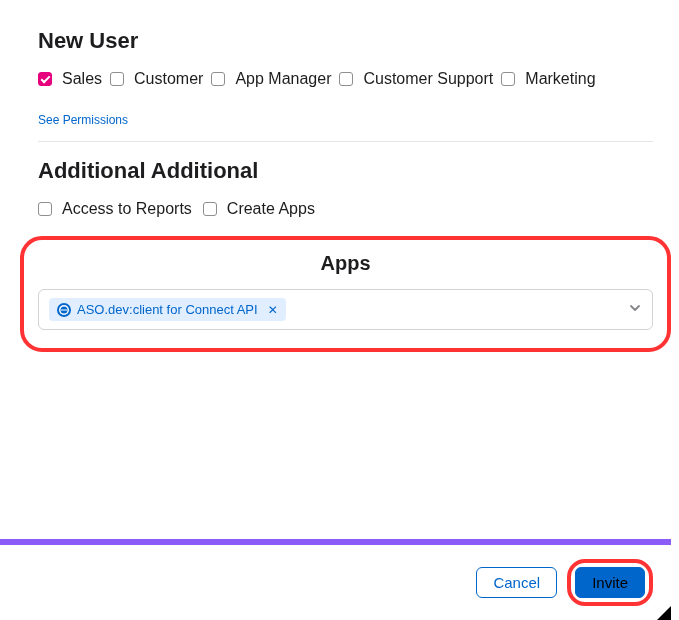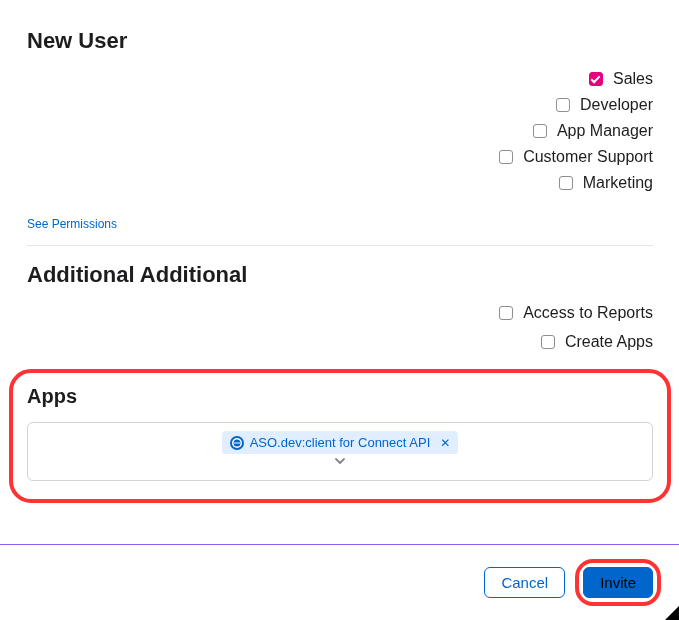--- a/index.html
+++ b/index.html
@@ -5,30 +5,30 @@
     * { box-sizing: border-box; margin: 0; padding: 0; }
     body {
       width: 679px;
       height: 620px;
       font-family: -apple-system, BlinkMacSystemFont, "Segoe UI", Helvetica, Arial, sans-serif;
       background: #fff;
       position: relative;
       color: #1d1d1f;
     }
     .content {
-      padding: 28px 26px 0 27px;
+      padding: 28px 26px 0 38px;
     }
     h2.title {
       font-size: 22px;
       font-weight: 700;
       margin-bottom: 16px;
     }
     .checkbox-list {
       display: flex;
-      flex-direction: column;
+      flex-direction: row;
       gap: 8px;
       margin-bottom: 22px;
       align-items: flex-end;
     }
     .check-row {
       display: flex;
       align-items: center;
       gap: 10px;
     }
     .check-row input[type="checkbox"] {
@@ -80,38 +80,38 @@
       border: 4px solid #ff3333;
       border-radius: 22px;
       padding: 12px 14px 18px 14px;
       margin: 0 -18px;
     }
     .apps-header {
       display: flex;
       justify-content: space-between;
       align-items: center;
       margin-bottom: 14px;
+      flex-direction: column;
     }
     .apps-header h2 {
       font-size: 20px;
       font-weight: 700;
     }
     .apps-hint {
       font-size: 14px;
       color: #333;
     }
     .select-box {
       border: 1px solid #d2d2d7;
       border-radius: 6px;
       padding: 8px 10px;
       display: flex;
       align-items: center;
       justify-content: space-between;
       background: #fff;
-      flex-direction: column;
     }
     .tag {
       background: #e0eeff;
       border-radius: 4px;
       padding: 4px 8px;
       display: inline-flex;
       align-items: center;
       gap: 6px;
       font-size: 13px;
       color: #0066cc;
@@ -132,22 +132,22 @@
       font-size: 12px;
       padding-left: 4px;
     }
     .chevron {
       color: #86868b;
     }
     .footer {
       position: absolute;
       bottom: 0;
       left: 0;
-      right: 0;
-      border-top: 1px solid #8b5cf6;
+      right: 8px;
+      border-top: 6px solid #8b5cf6;
       padding: 14px 18px;
       display: flex;
       justify-content: flex-end;
       align-items: center;
       gap: 10px;
       background: #fff;
     }
     .btn {
       font-size: 15px;
       padding: 6px 16px;
@@ -187,21 +187,21 @@
 <div class="content">
   <h2 class="title">New User</h2>
 
   <div class="checkbox-list">
     <div class="check-row">
       <input type="checkbox" class="pink" checked="" style="">
       <label>Sales</label>
     </div>
     <div class="check-row">
       <input type="checkbox" style="">
-      <label>Developer</label>
+      <label>Customer</label>
     </div>
     <div class="check-row">
       <input type="checkbox" style="">
       <label>App Manager</label>
     </div>
     <div class="check-row">
       <input type="checkbox" style="">
       <label>Customer Support</label>
     </div>
     <div class="check-row">

